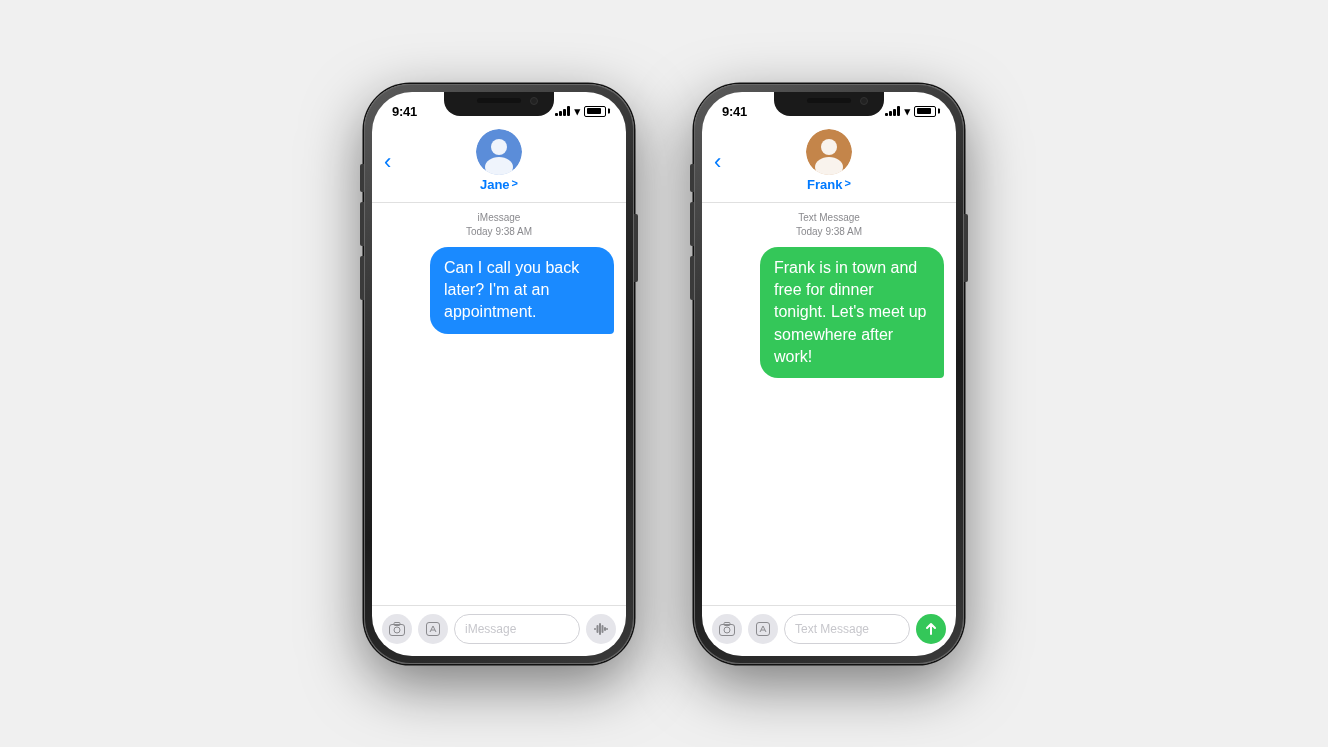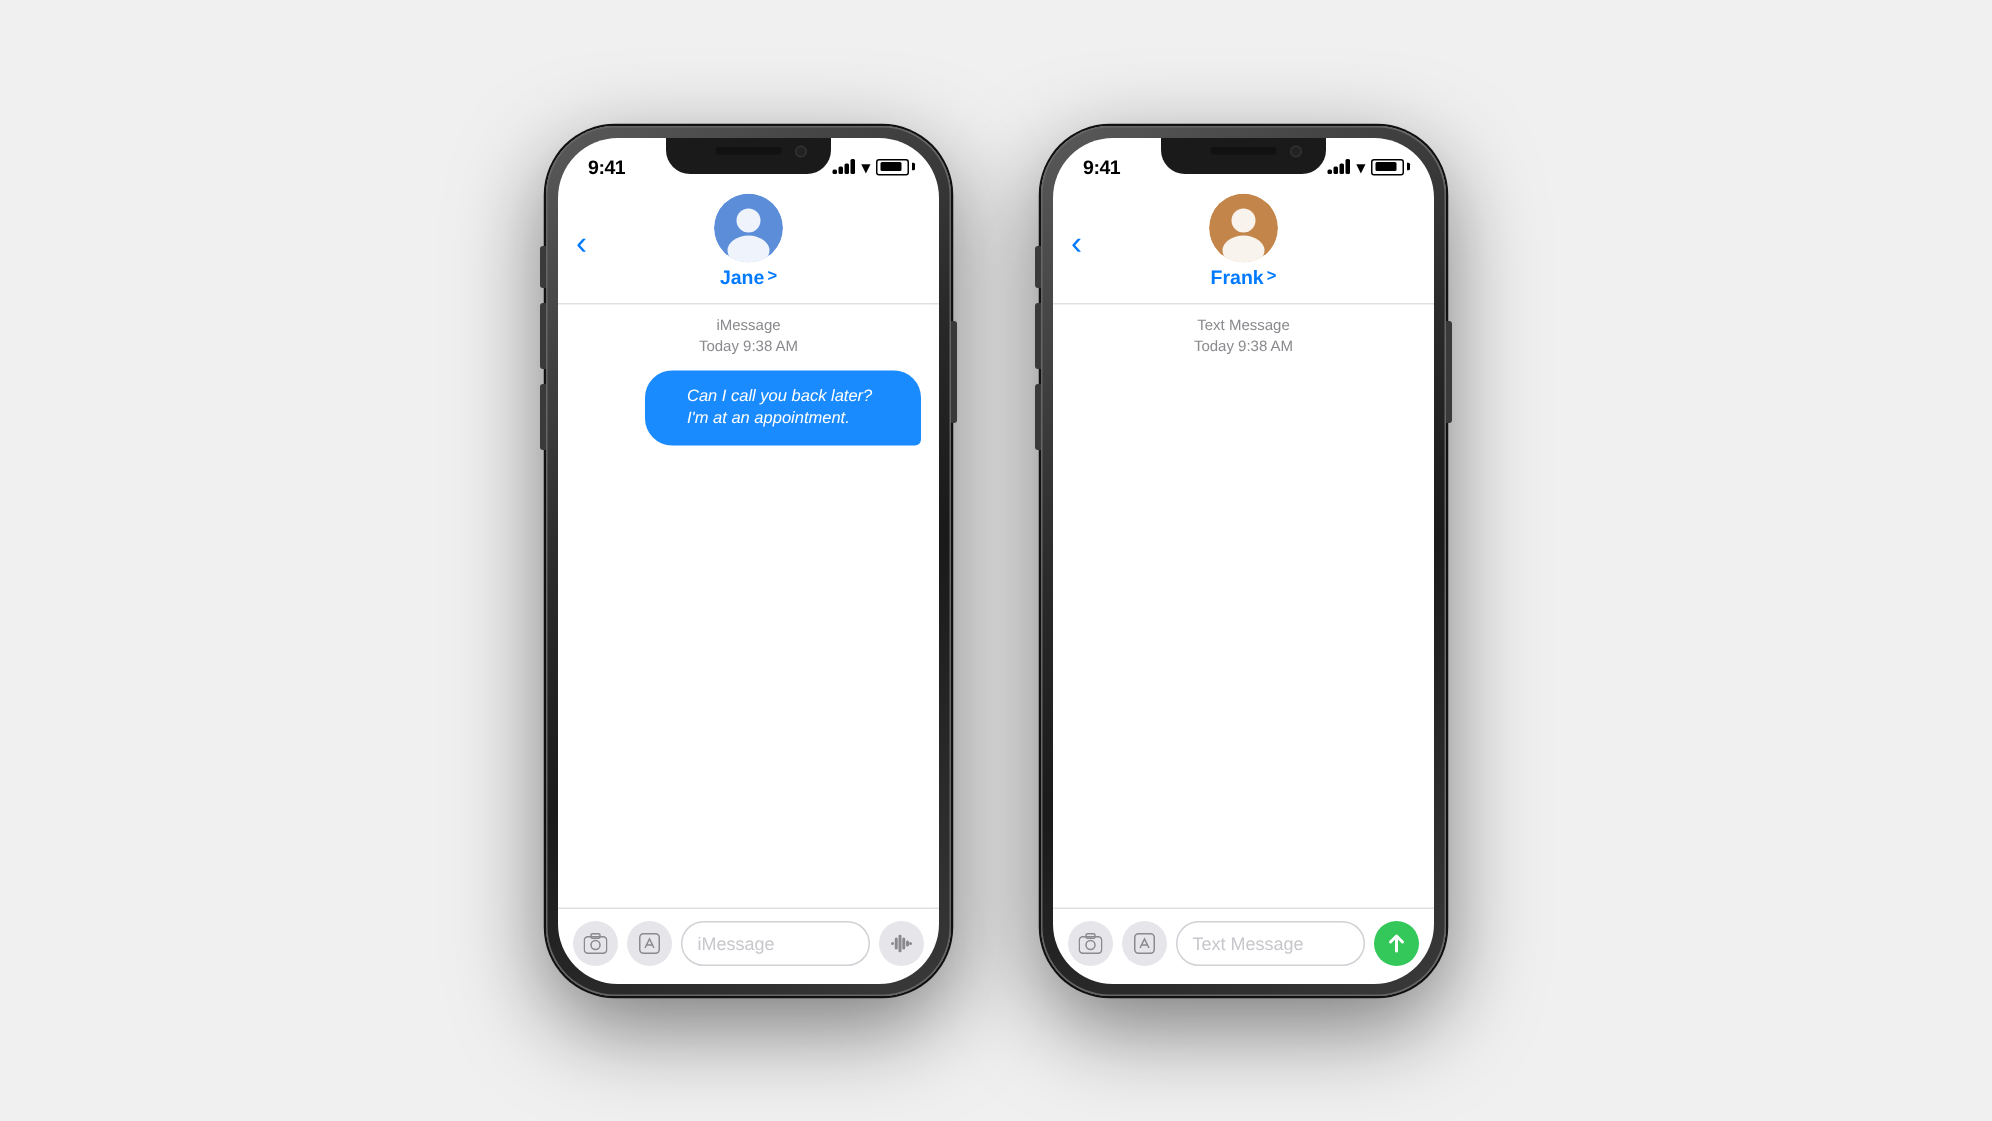--- a/index.html
+++ b/index.html
@@ -187,21 +187,21 @@
       border-radius: 50%;
       overflow: hidden;
       margin-bottom: 2px;
     }
 
     .contact-name {
       font-size: 13px;
       font-weight: 600;
       color: #007aff;
       display: flex;
-      align-items: center;
+      align-items: flex-start;
       gap: 2px;
     }
 
     .contact-name-chevron {
       font-size: 11px;
       color: #007aff;
     }
 
     
     .message-area {
@@ -216,27 +216,26 @@
     .msg-timestamp-label {
       font-size: 10px;
       color: #8a8a8e;
       text-align: center;
       margin-bottom: 8px;
       line-height: 1.4;
     }
 
     .message-bubble {
       max-width: 80%;
-      padding: 10px 28px;
+      padding: 10px 14px;
       border-radius: 18px;
-      font-size: 11px;
+      font-size: 16px;
       line-height: 1.4;
       color: white;
       align-self: flex-end;
-      font-style: italic;
     }
 
     .bubble-imessage {
       background: #1a8aff;
       border-bottom-right-radius: 4px;
     }
 
     .bubble-sms {
       background: #34c759;
       border-bottom-right-radius: 4px;
@@ -471,20 +470,23 @@
         <span>Frank</span>
         <span class="contact-name-chevron">&gt;</span>
       </div>
     </div>
 
     <div class="message-area">
       <div class="msg-timestamp-label">
         <div>Text Message</div>
         <div>Today 9:38 AM</div>
       </div>
+      <div class="message-bubble bubble-sms">
+        <span>Frank is in town and free for dinner tonight. Let's meet up somewhere after work!</span>
+      </div>
     </div>
 
     <div class="input-bar">
       <div class="input-icon-btn">
         <svg width="16" height="14" viewBox="0 0 16 14" fill="none" xmlns="http://www.w3.org/2000/svg">
           <rect x="0.5" y="2.5" width="15" height="11" rx="2.5" stroke="#8a8a8e" stroke-width="1"></rect>
           <circle cx="8" cy="8" r="3" stroke="#8a8a8e" stroke-width="1"></circle>
           <rect x="5" y="0.5" width="6" height="3" rx="1" stroke="#8a8a8e" stroke-width="1"></rect>
         </svg>
       </div>

